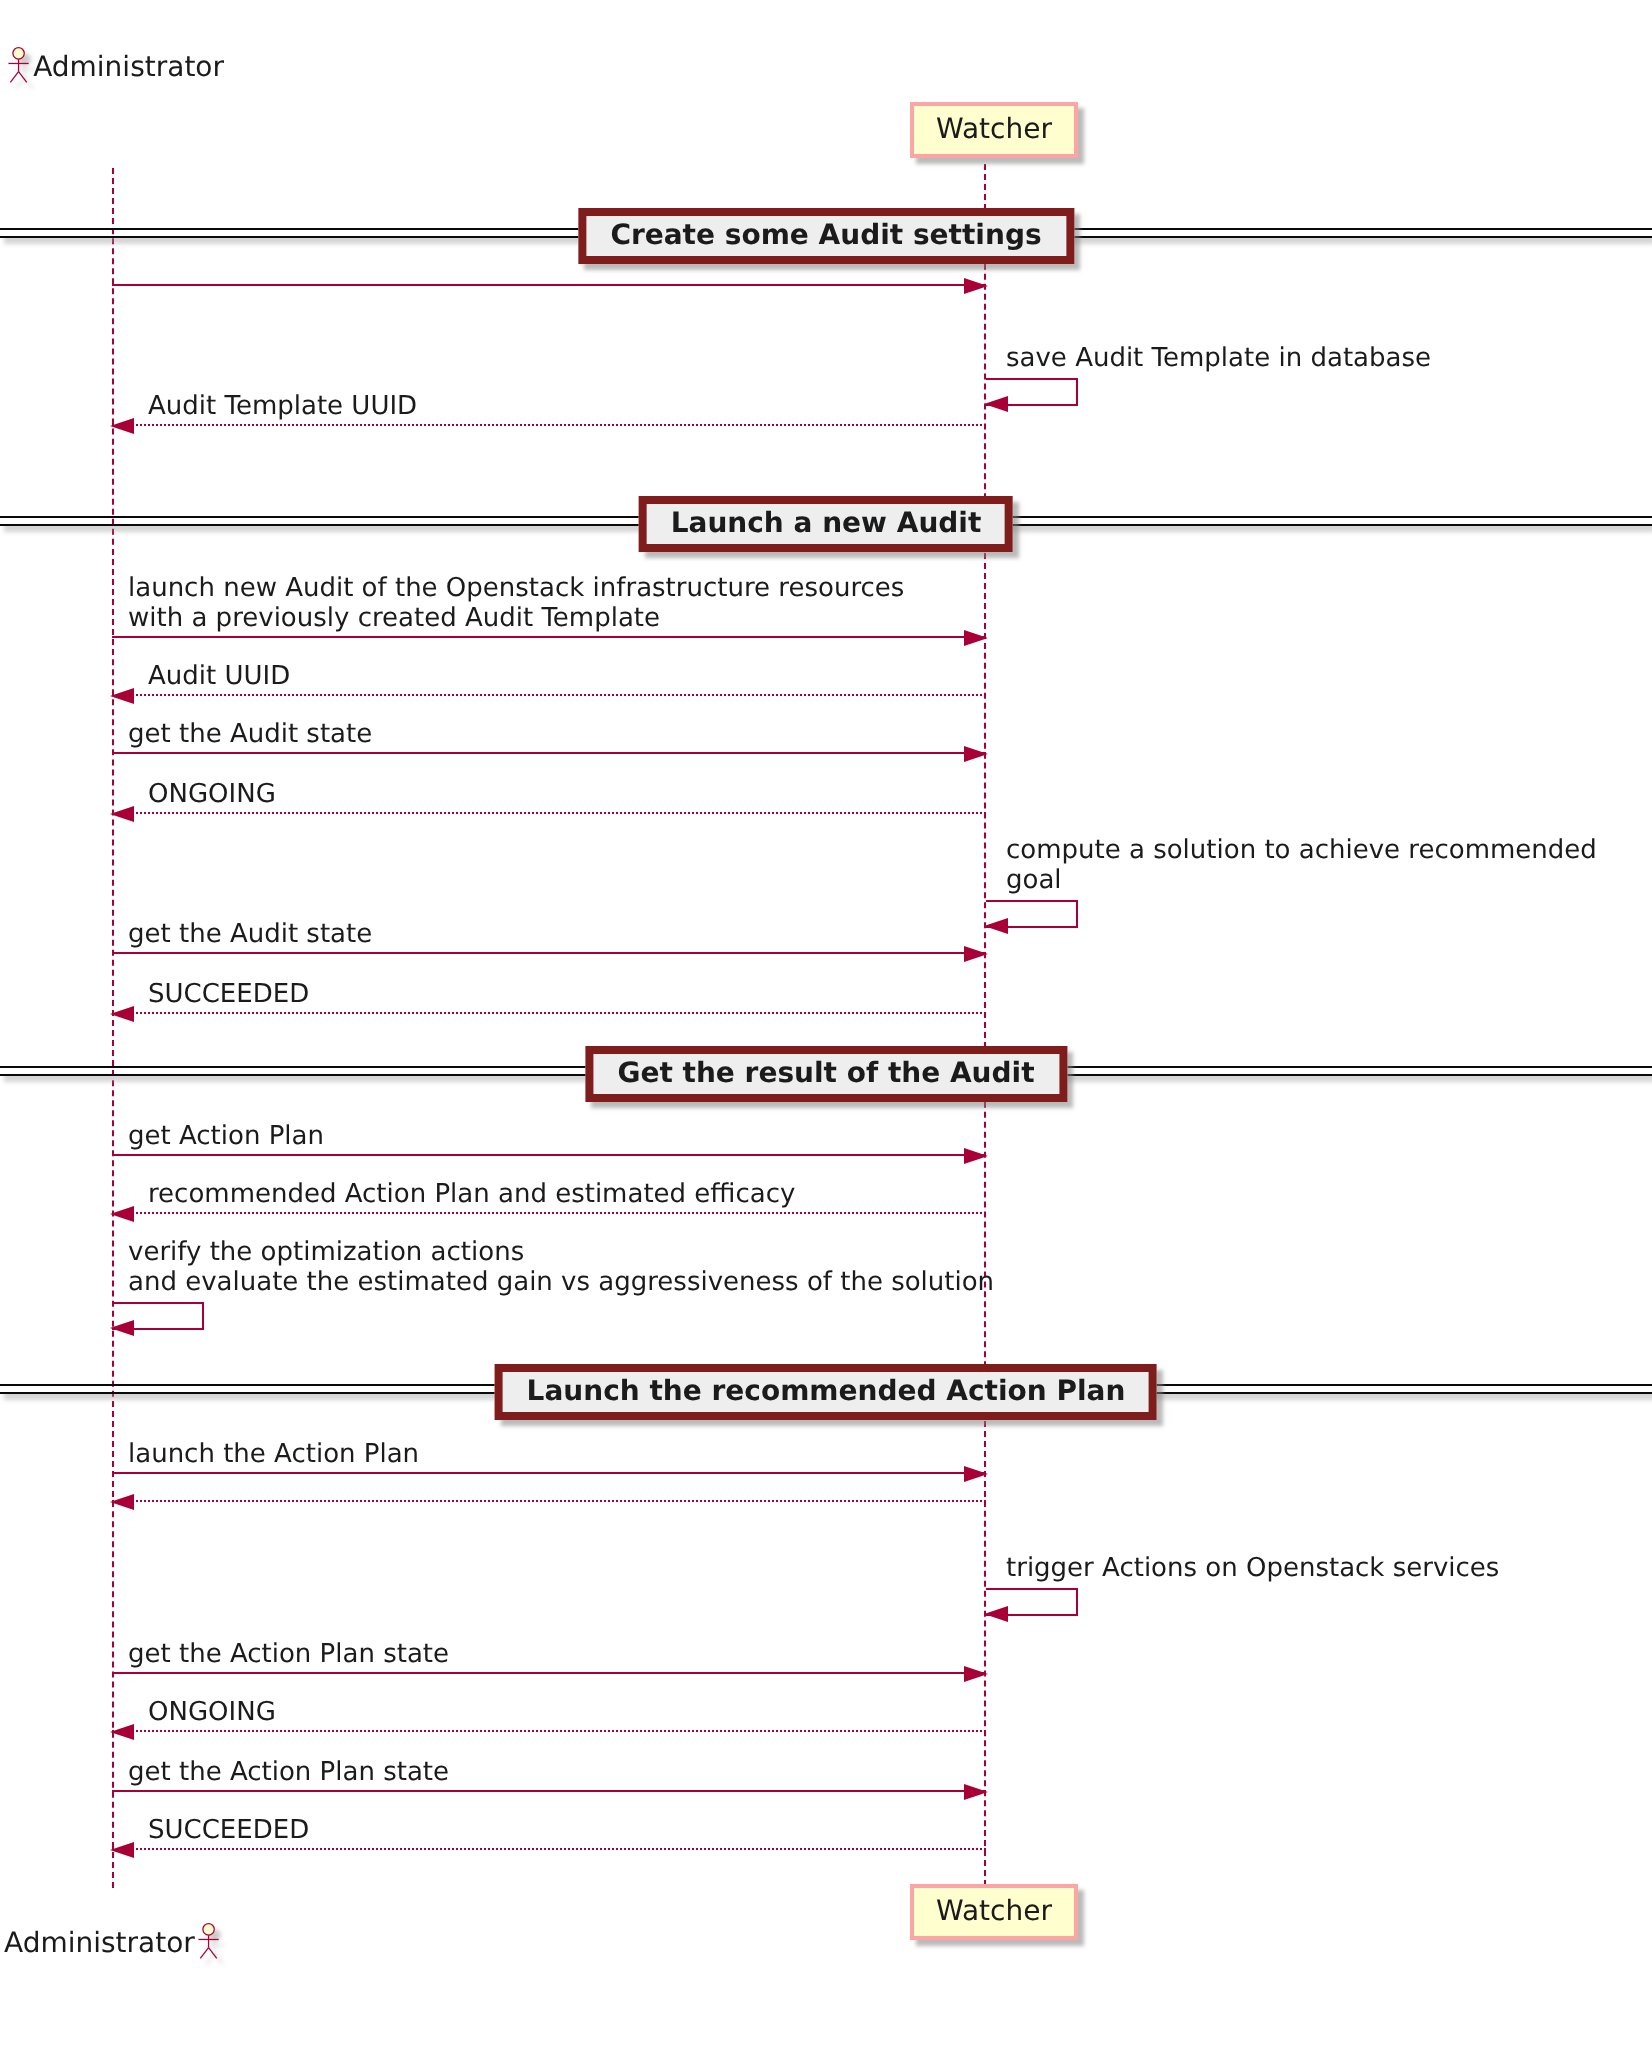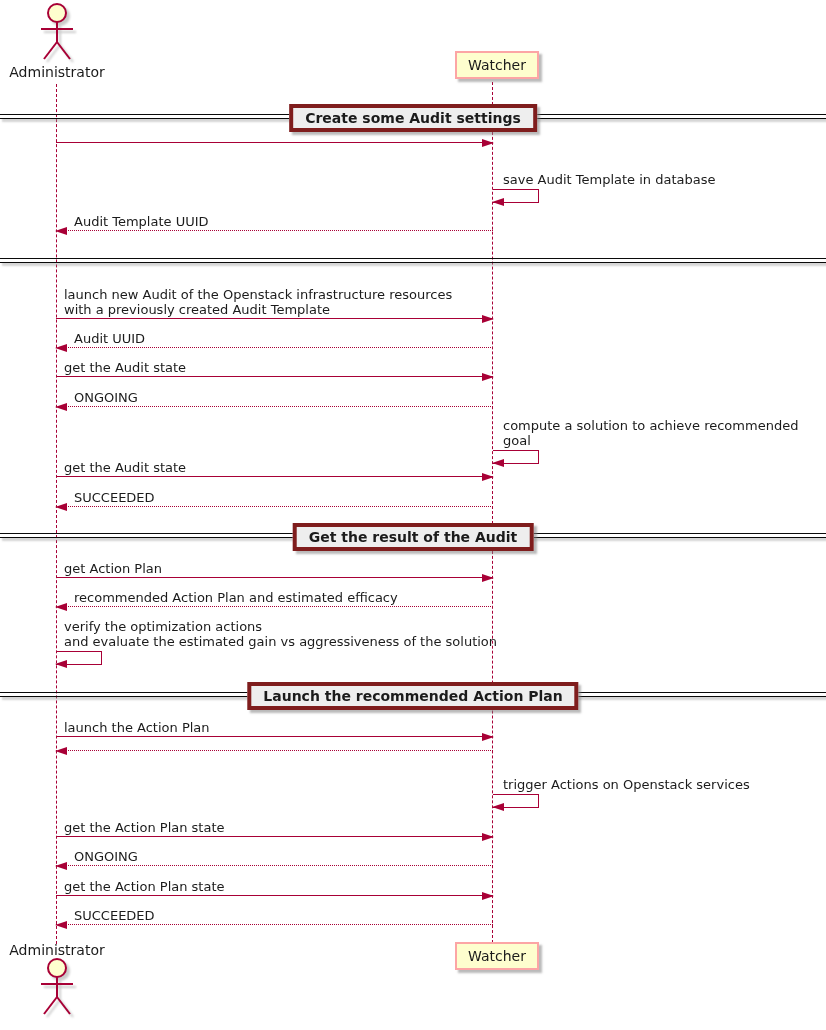--- a/index.html
+++ b/index.html
@@ -7,21 +7,21 @@
     position:relative; width:826px; height:1030px; background:#ffffff;
     font-family:"DejaVu Sans", sans-serif; font-size:13px; color:#1b1b1b;
     overflow:hidden;
   }
   .lifeline{position:absolute; width:0; border-left:1px dashed #A80036;}
   .participant{
     position:absolute; background:#FEFECE; border:2px solid #fca5a5;
     padding:4px 11px; font-size:14px; white-space:nowrap;
     box-shadow:3px 3px 2px rgba(130,130,130,0.55);
   }
-  .actor{position:absolute; width:110px; display:flex; flex-direction:column; align-items:center;text-align:right;}
+  .actor{position:absolute; width:110px; display:flex; flex-direction:row; align-items:center;text-align:right;}
   .actor svg{filter:drop-shadow(3px 3px 1px rgba(140,140,140,0.45));}
   .actor .alabel{font-size:14px; margin-top:1px; white-space:nowrap;}
   .divider{position:absolute; left:0; width:826px; height:24px;}
   .divider .rule{
     position:absolute; left:0; right:0; top:9px; height:3px;
     border-top:1px solid #0a0a0a; border-bottom:1px solid #0a0a0a;
     box-shadow:2px 3px 2px rgba(150,150,150,0.4);
   }
   .divider .dbox{
     position:absolute; top:-1px; left:50%; transform:translateX(-50%);
@@ -79,29 +79,30 @@
       </div>
   </div>
 
   <div class="self sw" style="top:172px">
     <div class="label">save Audit Template in database</div>
     <div class="loop">
         <i class="ah l low"></i>
       </div>
   </div>
 
-  <div class="msg ret" style="top:214px">
+  <div class="msg ret" style="top:196px">
     <div class="label">Audit Template UUID</div>
     <div class="line dotted">
         <i class="ah l"></i>
       </div>
   </div>
 
   <div class="divider" style="top:249px">
     <div class="rule"></div>
+    <div class="dbox">Launch a new Audit</div>
   </div>
 
   <div class="msg ret" style="top:331px">
     <div class="label">Audit UUID</div>
     <div class="line dotted">
         <i class="ah l"></i>
       </div>
   </div>
 
   <div class="msg r" style="top:287px">

